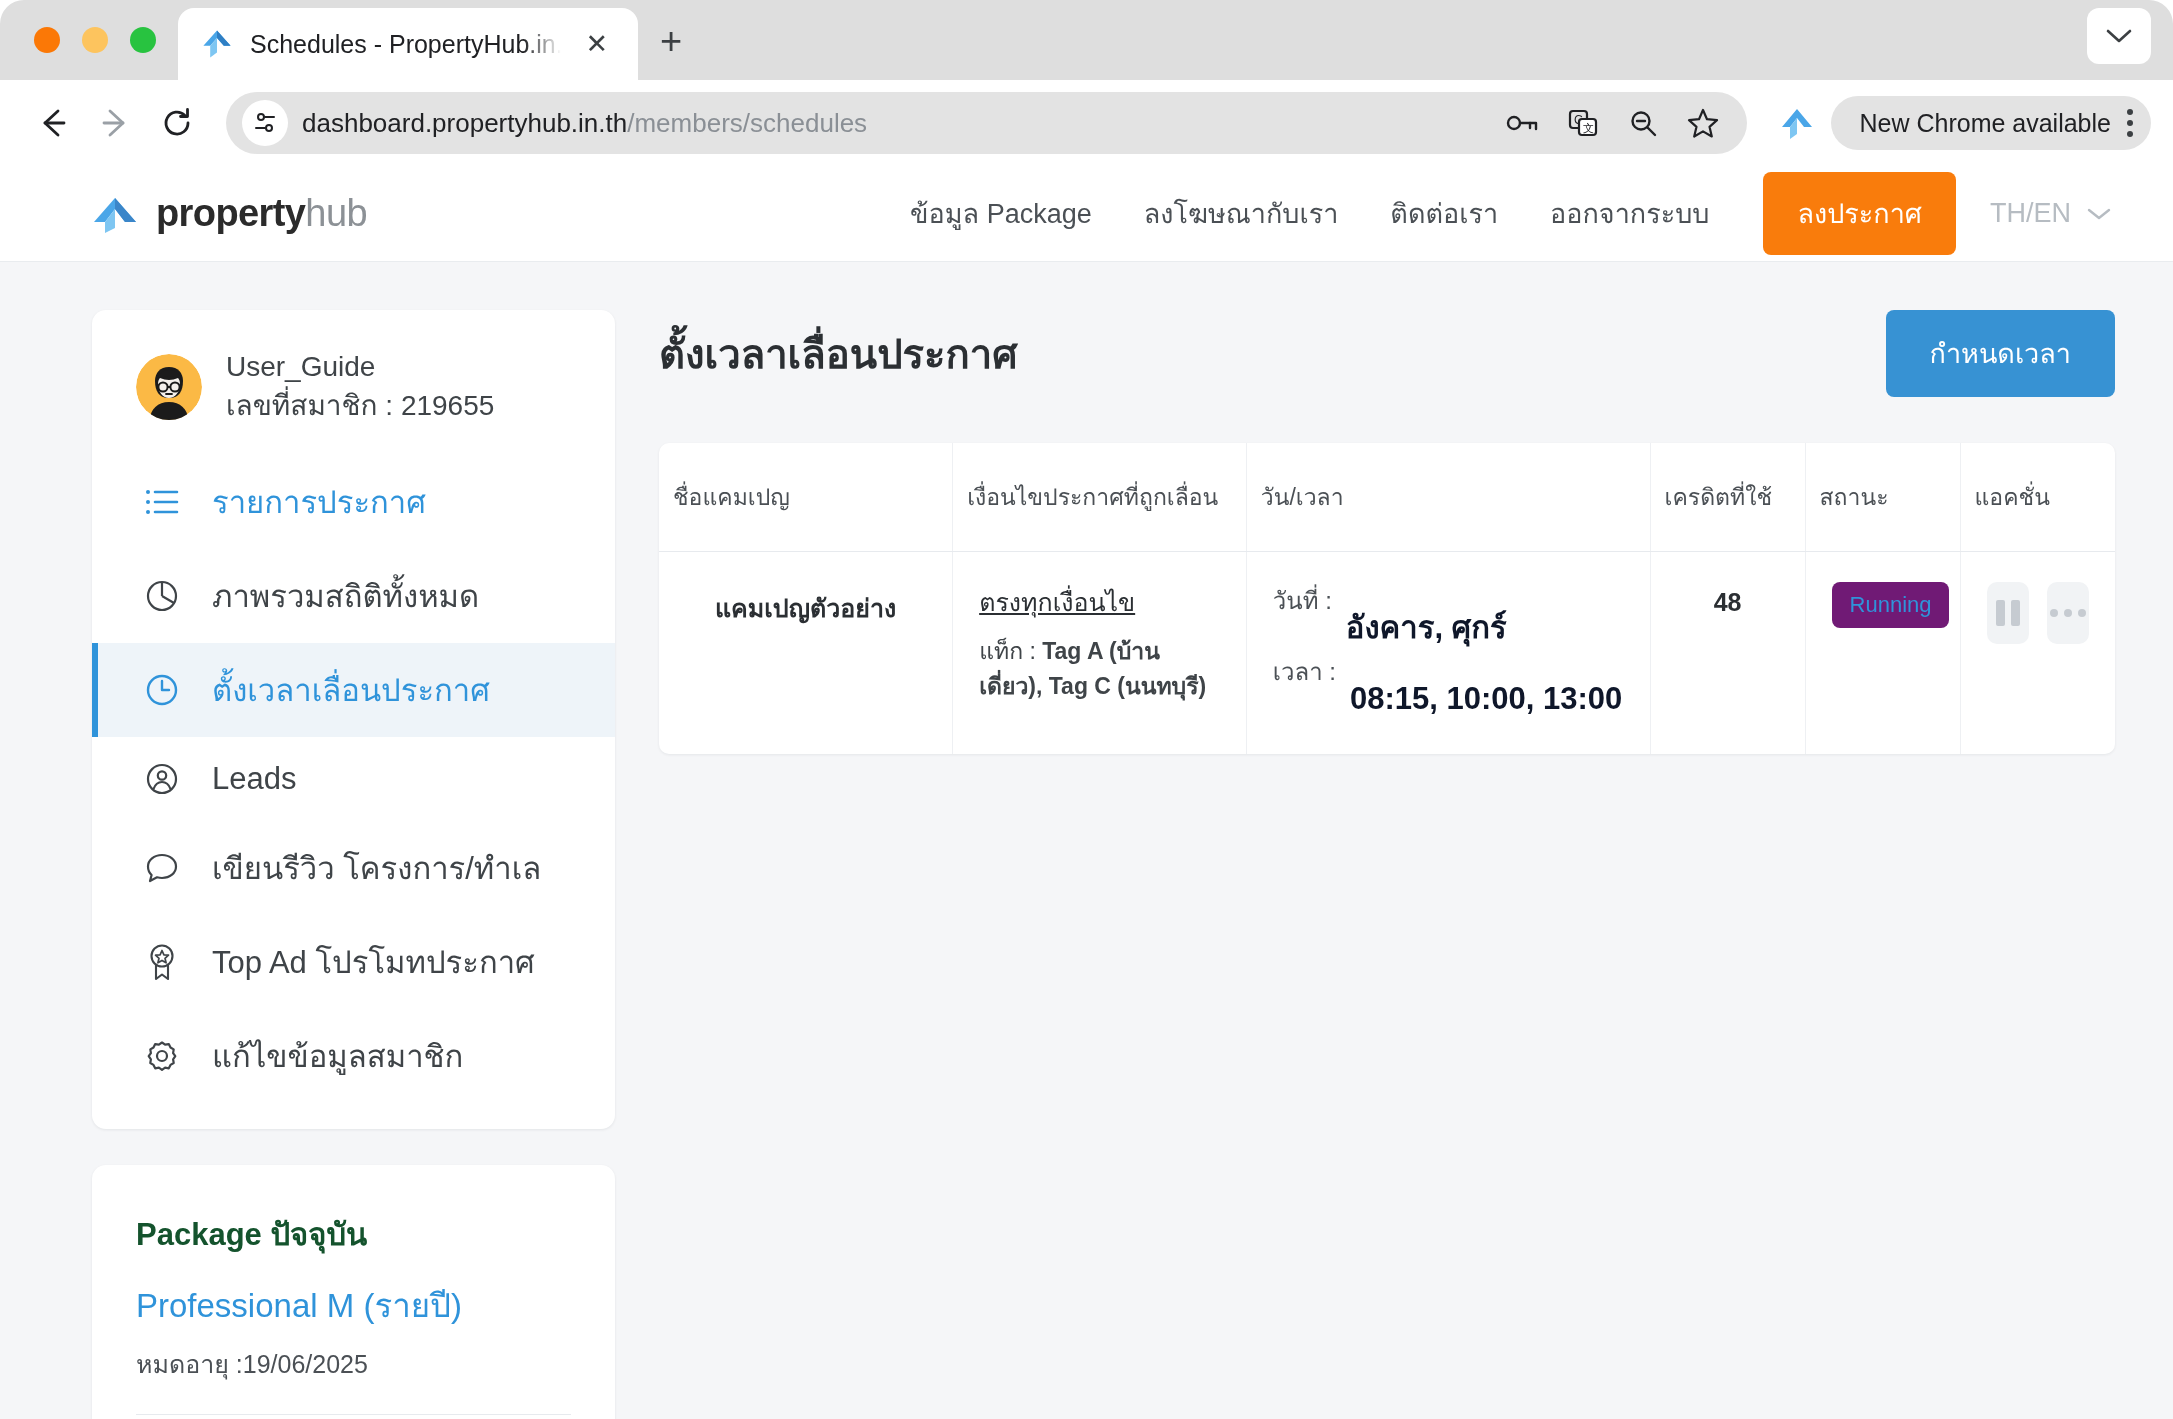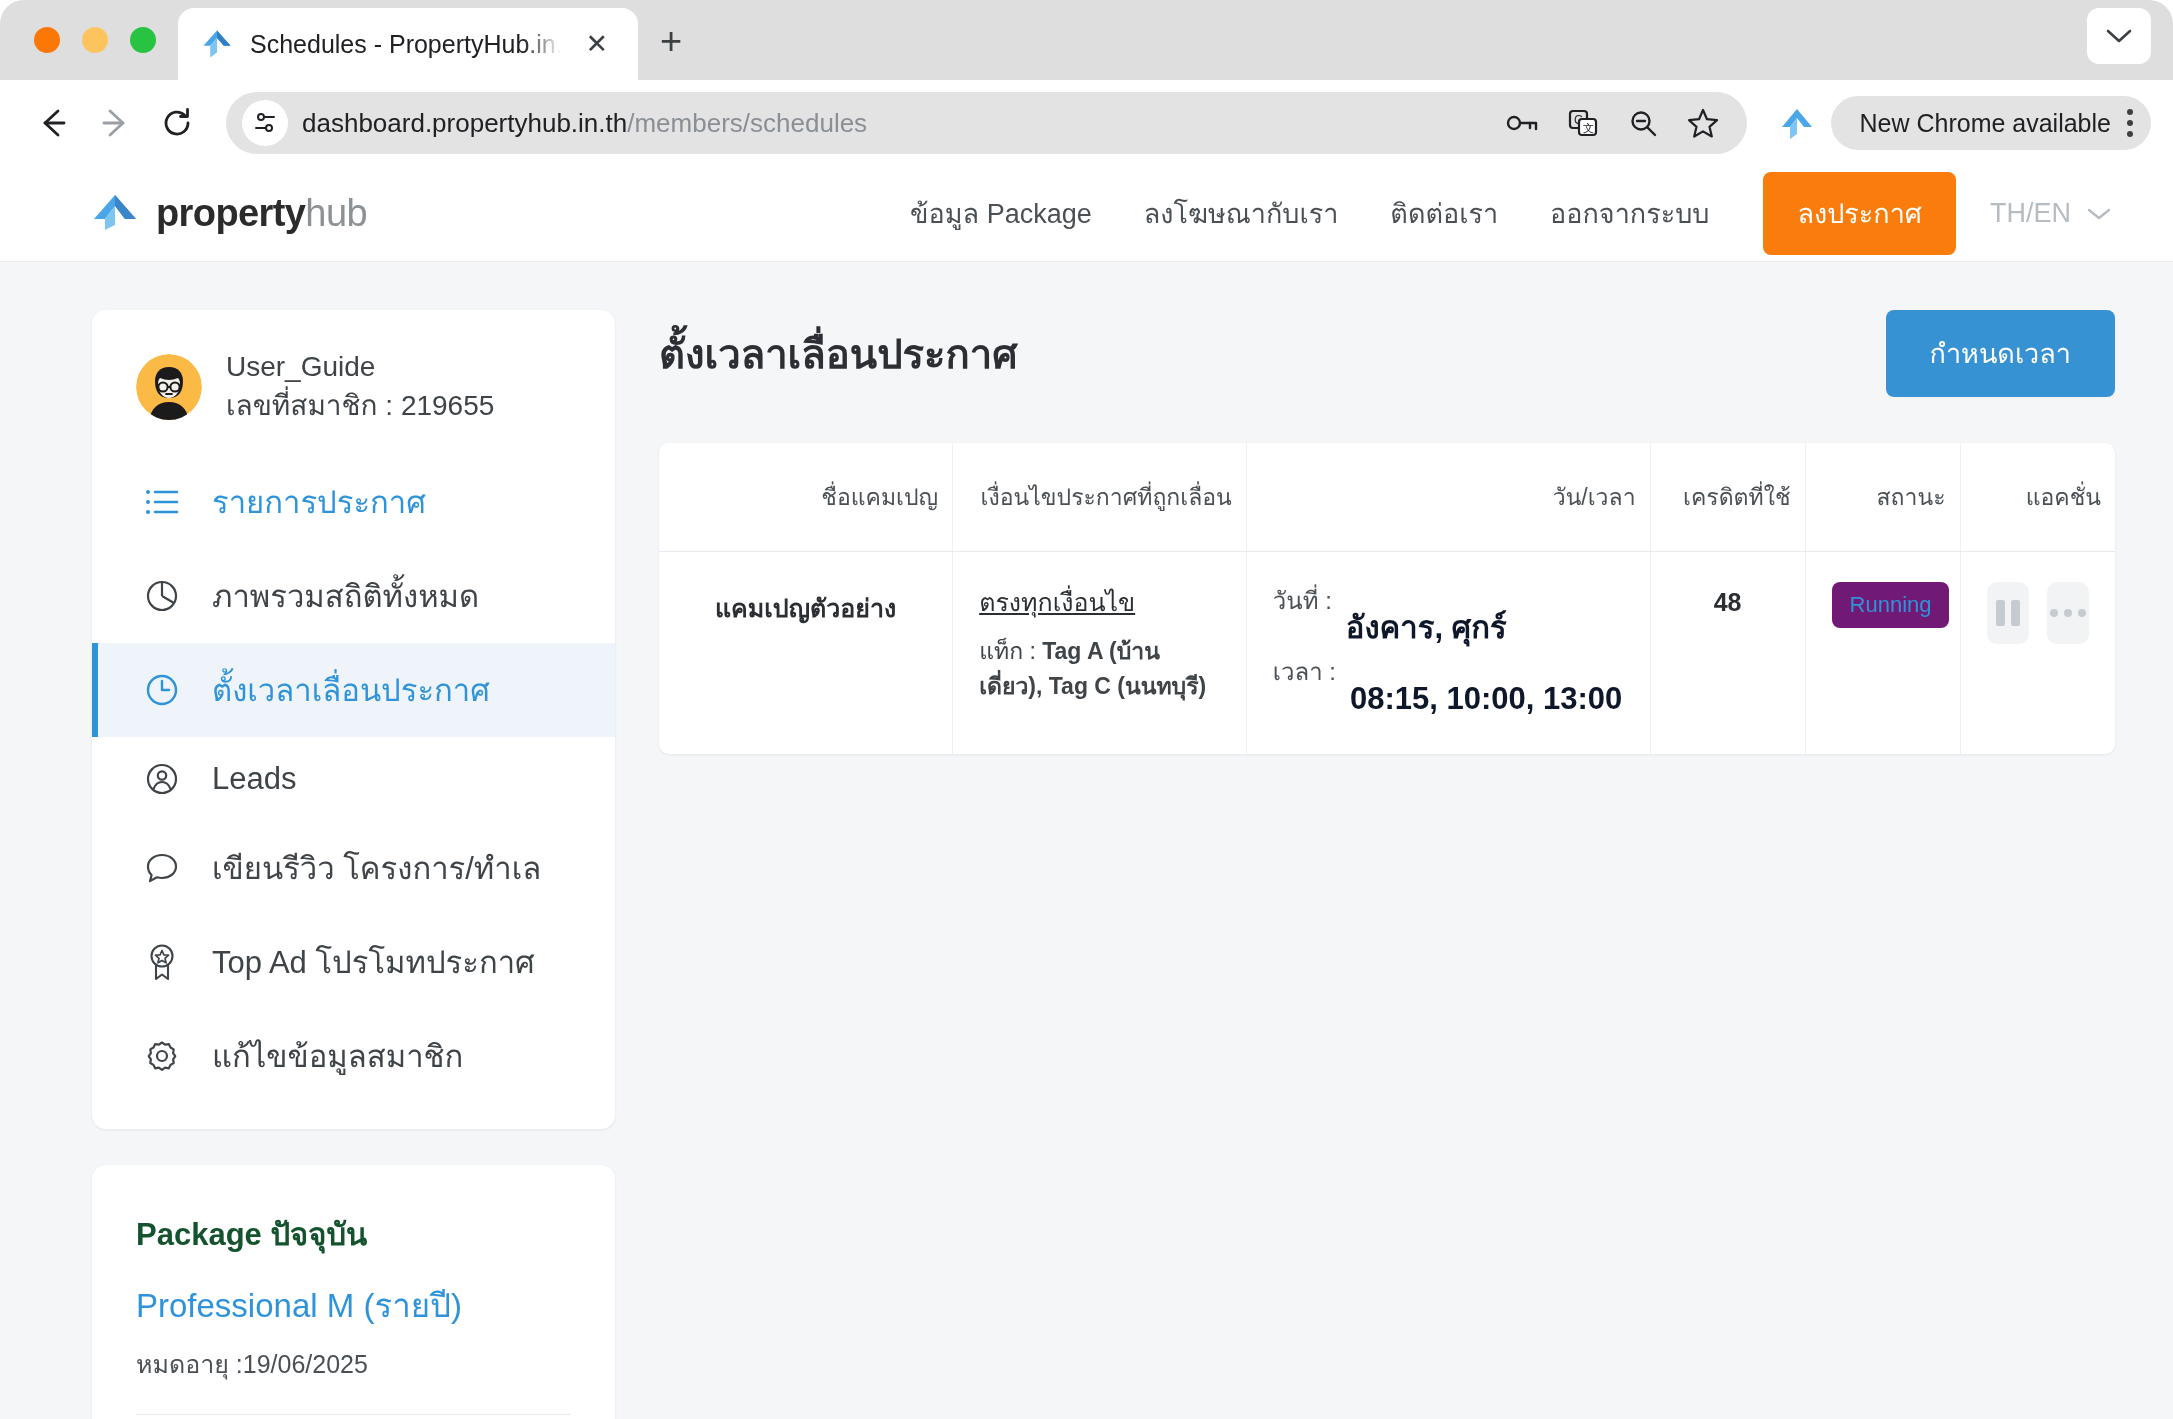--- a/index.html
+++ b/index.html
@@ -65,21 +65,21 @@
   .kebab { display:flex; flex-direction:column; gap:5px; align-items:center; }
   .kebab i { width:6px; height:6px; border-radius:50%; background:#3c4043; display:block; }
 
   
   .site { position:absolute; top:166px; left:0; right:0; bottom:0; background:#f5f6f8; overflow:hidden; }
 
   .site-header {
     height:96px; background:#fff; display:flex; align-items:center;
     padding:0 58px 0 92px; border-bottom:1px solid #e9ecef;
   }
-  .logo { display:flex; align-items:flex-start; gap:18px; }
+  .logo { display:flex; align-items:flex-end; gap:18px; }
   .logo-text { font-size:38px; letter-spacing:-0.6px; }
   .logo-text b { color:#2b2b2b; font-weight:700; }
   .logo-text i { color:#8c9196; font-style:normal; font-weight:400; }
 
   .top-nav { margin-left:auto; display:flex; align-items:center; gap:0; }
   .top-nav a { font-size:27px; color:#4b5055; text-decoration:none; padding:0 26px; white-space:nowrap; }
   .cta-btn {
     background:#f97c0c; color:#fff; font-size:27px; border:none; border-radius:8px;
     padding:20px 34px; margin-left:28px; cursor:pointer; white-space:nowrap;
   }
@@ -119,21 +119,21 @@
   .main-head { display:flex; align-items:center; margin-bottom:46px; }
   .page-title { font-size:40px; color:#2b2f33; }
   .primary-btn {
     margin-left:auto; background:#3792d3; color:#fff; border:none; border-radius:8px;
     font-size:27px; padding:22px 44px; cursor:pointer; white-space:nowrap;
   }
 
   .table-wrap { background:#fff; border-radius:10px; box-shadow:0 1px 3px rgba(16,24,40,.07); overflow:hidden; }
   table { width:100%; border-collapse:collapse; table-layout:fixed; }
   th {
-    font-size:23px; font-weight:400; color:#4b5055; text-align:right;
+    font-size:23px; font-weight:400; color:#4b5055; text-align:left;
     padding:36px 14px; border-bottom:1px solid #e7eaee; border-right:1px solid #eef0f3;
   }
   th:last-child { border-right:none; }
   td { padding:30px 26px; border-right:1px solid #eef0f3; vertical-align:top; font-size:25px; color:#2b2f33; }
   td:last-child { border-right:none; }
   .c-name { text-align:center; font-weight:700; padding-top:36px; }
   .cond-link { color:#2b2f33; text-decoration:underline; font-size:25px; display:block; }
   .cond-tags { font-size:23px; color:#3f4448; margin-top:12px; line-height:1.5; }
   .cond-tags b { font-weight:700; }
   .dt-row { display:flex; gap:14px; line-height:1.62; }

